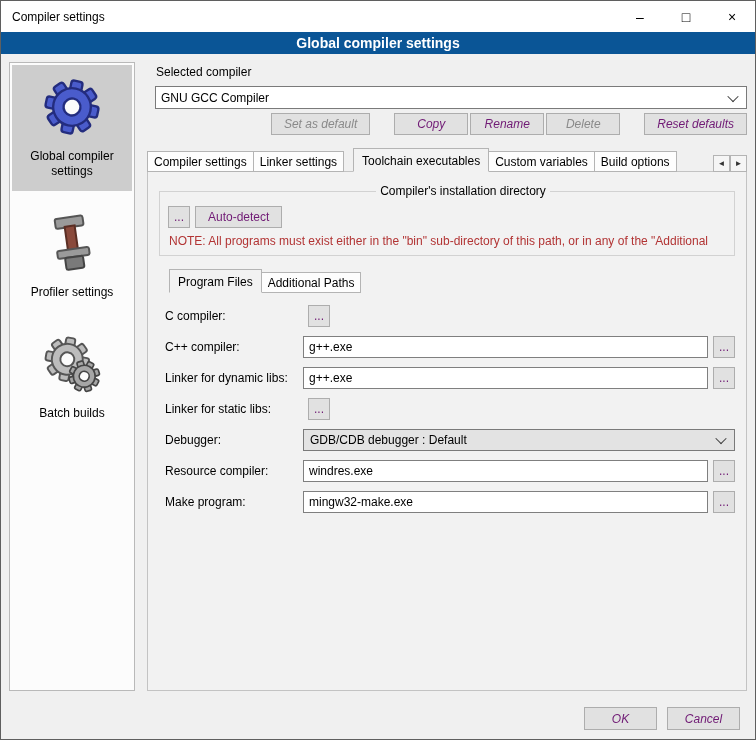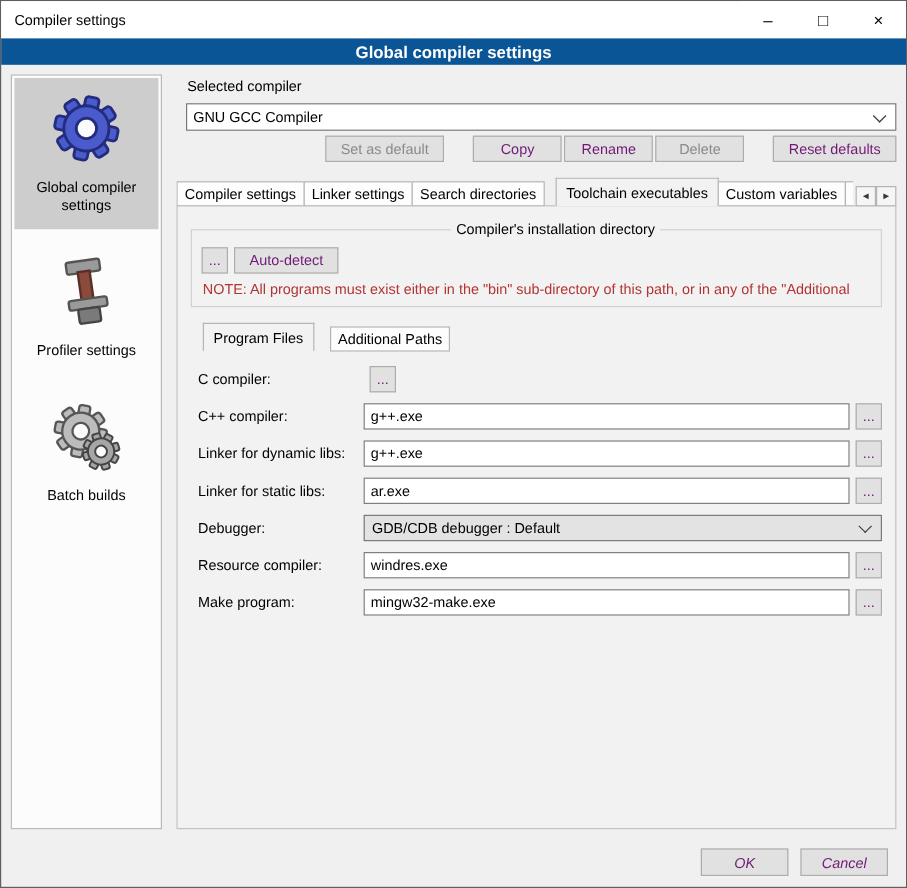--- a/index.html
+++ b/index.html
@@ -65,21 +65,21 @@
   .combo.gray { background:#e3e3e3; height:22px; }
 
   
   .btn {
     font-family:"Liberation Sans", sans-serif; font-size:12px;
     background:#e1e1e1; border:1px solid #adadad; color:#701a75;
     height:22px; padding: 0 12px; cursor:default;
   }
   .btn:disabled { color:#8a8a8a; }
   .btnrow { display:flex; margin-top: 4px; justify-content:flex-end; gap:2px; }
-  .btnrow .btn { min-width:74px; }
+  .btnrow .btn { min-width:74px;font-style:italic; }
   .btnrow .gapl { margin-left: 22px; }
 
   
   .tabbar { display:flex; align-items:flex-end; margin-top: 13px; position:relative; z-index:2; }
   .tabstrip { display:flex; align-items:flex-end; flex:1; min-width:0; overflow:hidden; }
   .tab {
     flex-shrink:0; white-space:nowrap;
     border:1px solid #b4b4b4; background:#fdfdfd;
     padding: 3px 6px 4px 6px; margin-right:-1px;
     height:21px;
@@ -114,21 +114,21 @@
   .seltext { background: var(--selection-blue, #3399ff); color:#ffffff; padding: 1px 2px; white-space:nowrap; }
   .btn.browse { width:22px; min-width:22px; padding:0; flex-shrink:0; }
   .btn.autodetect { flex-shrink:0; }
 
   .note {
     color: var(--note-red, #b23434);
     margin: 6px 1px 1px 1px;
     white-space:nowrap; overflow:hidden;
   }
 
-  .innertabs { display:flex; align-items:flex-end; margin-top: 13px; gap: 14px; }
+  .innertabs { display:flex; align-items:flex-end; margin-top: 13px; }
   .innertabs .tab.active { background:#f2f2f2; }
 
   
   .form { margin-top: 12px; padding-left: 6px; }
   .frow { display:flex; align-items:center; margin-bottom: 9px; }
   .flabel { width: 138px; flex-shrink:0; }
   .tinput {
     flex:1; height:22px; border:1px solid #7f7f7f; background:#ffffff;
     font-family:"Liberation Sans", sans-serif; font-size:12px; padding: 0 5px; min-width:0;
   }
@@ -227,21 +227,20 @@
           <button class="btn">Rename</button>
           <button class="btn" disabled="">Delete</button>
           <button class="btn gapl">Reset defaults</button>
         </div>
       </div>
 
       <div class="tabbar">
         <div class="tabstrip">
           <div class="tab">Compiler settings</div>
           <div class="tab">Linker settings</div>
-          <div class="tab">Search directories</div>
           <div class="tab active">Toolchain executables</div>
           <div class="tab">Custom variables</div>
           <div class="tab">Build options</div>
         </div>
         <div class="tabarrows">
           <button class="arrowbtn">
               <span>◄</span>
             </button>
           <button class="arrowbtn">
               <span>►</span>
@@ -279,21 +278,20 @@
           </div>
 
           <div class="frow">
             <label class="flabel">Linker for dynamic libs:</label>
             <input class="tinput" type="text" value="g++.exe" style="">
             <button class="btn browse">...</button>
           </div>
 
           <div class="frow">
             <label class="flabel">Linker for static libs:</label>
-            <input class="tinput" type="text" value="ar.exe" style="">
             <button class="btn browse">...</button>
           </div>
 
           <div class="frow">
             <label class="flabel">Debugger:</label>
             <div class="combo gray">
               <span class="combo-text">GDB/CDB debugger : Default</span>
               <span class="chev"></span>
             </div>
           </div>

